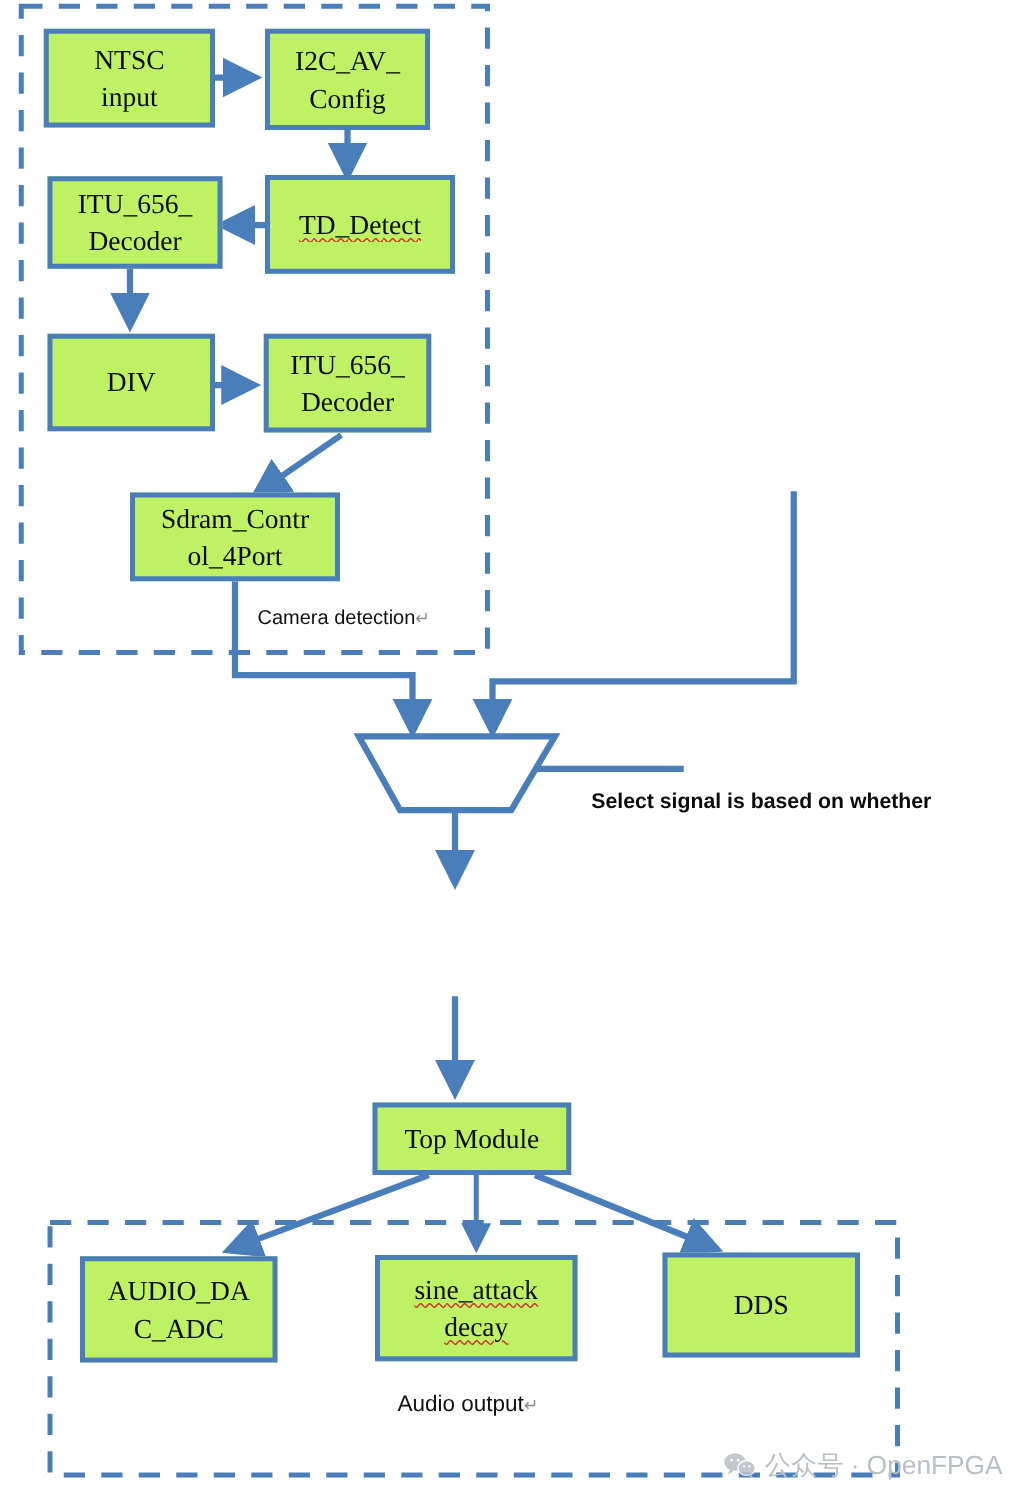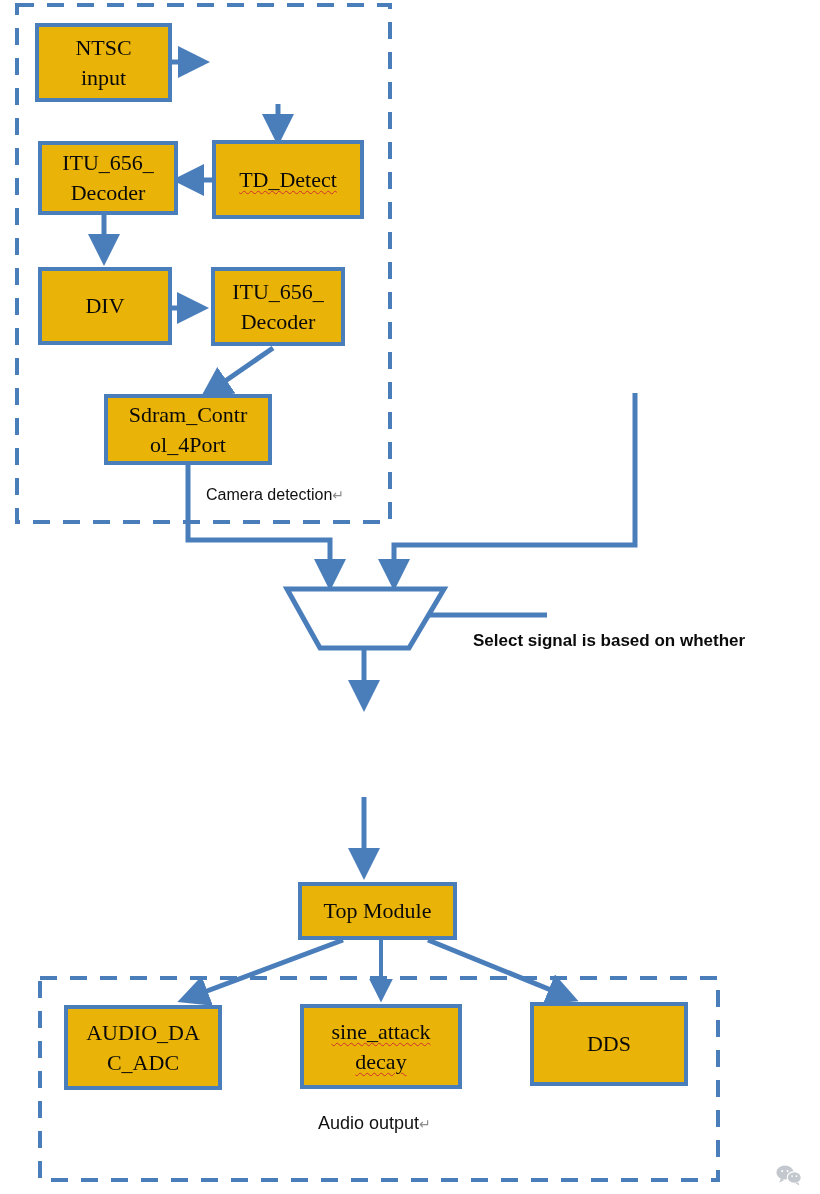--- a/index.html
+++ b/index.html
@@ -5,21 +5,21 @@
   html,body{margin:0;padding:0;background:#ffffff;}
   body{
     font-family:"Liberation Serif", serif;
     width:820px;height:1194px;position:relative;overflow:hidden;
   }
   #stage{position:absolute;left:0;top:0;width:820px;height:1194px;}
   svg.layer{position:absolute;left:0;top:0;width:820px;height:1194px;}
   .node{
     position:absolute;
     border:4px solid #4a7ebb;
-    background:#eab308;
+    background:#bef264;
     box-sizing:border-box;
     display:flex;
     align-items:center;
     justify-content:center;
     text-align:center;
     font-family:"Liberation Serif", serif;
     font-size:22px;
     color:#0a0a0a;
     line-height:1.35;
     z-index:3;
@@ -113,20 +113,24 @@
     </g>
 
     <polygon points="287,589 444,589 409,648 320,648" fill="#ffffff" stroke="#4a7ebb" stroke-width="5"></polygon>
   </svg>
 
   <div class="node" style="left:35px;top:23px;width:137px;height:79px;">
     <span class="lbl">NTSC
 input</span>
   </div>
 
+  <div class="node" style="left:212px;top:23px;width:132px;height:81px;">
+    <span class="lbl">I2C_AV_
+Config</span>
+  </div>
 
   <div class="node" style="left:38px;top:141px;width:140px;height:74px;">
     <span class="lbl">ITU_656_
 Decoder</span>
   </div>
 
   <div class="node" style="left:212px;top:140px;width:152px;height:79px;">
     <span class="lbl squiggle">TD_Detect</span>
   </div>
 
@@ -182,15 +186,16 @@
         <ellipse cx="11" cy="10" rx="10.5" ry="8.6" fill="#b9bfc6"></ellipse>
         <path d="M6,17 L4,22.5 L10,19 z" fill="#b9bfc6"></path>
         <ellipse cx="22.5" cy="16" rx="8.6" ry="7.2" fill="#b9bfc6" stroke="#ffffff" stroke-width="1.4"></ellipse>
         <path d="M27,22 L29,26 L24,23.5 z" fill="#b9bfc6"></path>
         <circle cx="7.6" cy="8.2" r="1.3" fill="#ffffff"></circle>
         <circle cx="14.2" cy="8.2" r="1.3" fill="#ffffff"></circle>
         <circle cx="19.8" cy="14.3" r="1.1" fill="#ffffff"></circle>
         <circle cx="25.2" cy="14.3" r="1.1" fill="#ffffff"></circle>
       </svg>
     </span>
+    <span>公众号 · OpenFPGA</span>
   </div>
 
 </div>
 
 </body></html>

